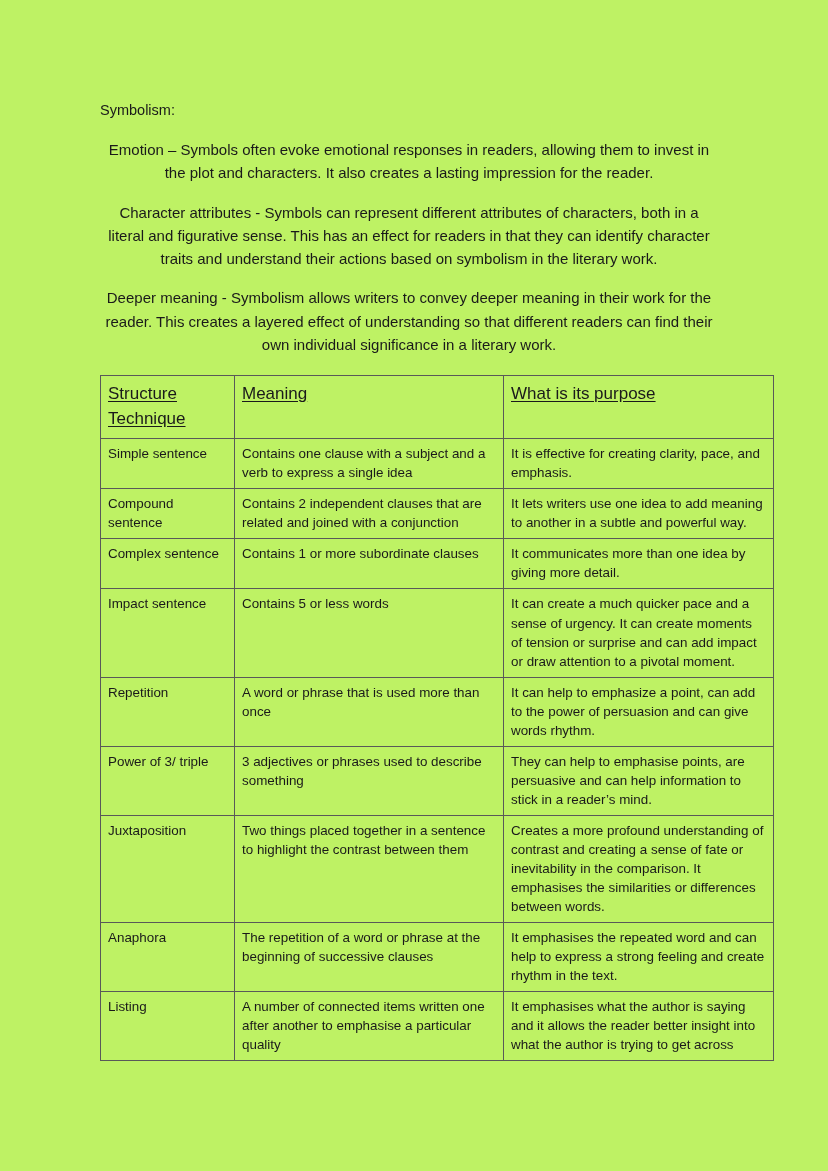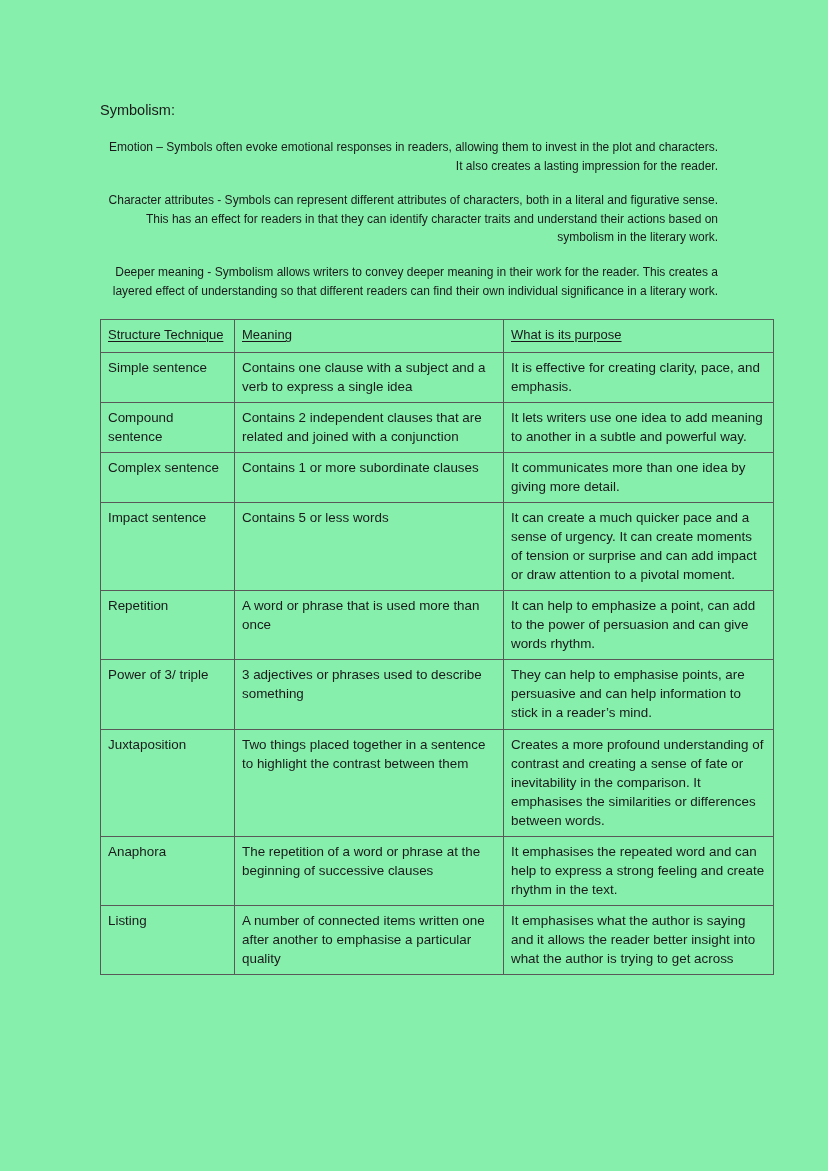--- a/index.html
+++ b/index.html
@@ -12,36 +12,36 @@
     height: 1171px;
     font-family: "Liberation Sans", sans-serif;
     color: #1a1a1a;
     -webkit-font-smoothing: antialiased;
   }
 
   .page {
     position: relative;
     width: 828px;
     height: 1171px;
-    background: #86efac;
+    background: #bef264;
     box-sizing: border-box;
     padding: 100px 100px 0 100px;
   }
 
   .doc-title {
     font-size: 14.5px;
     line-height: 1.45;
     margin: 0 0 17px 0;
   }
 
   .para {
-    font-size: 12px;
+    font-size: 15px;
     line-height: 1.55;
     margin: 0 0 16px 0;
-    text-align: right;
+    text-align: center;
     max-width: 618px;
   }
 
   .para:last-of-type {
     margin-bottom: 19px;
   }
 
   table.structure-table {
     border-collapse: collapse;
     width: 628px;
@@ -55,21 +55,21 @@
     vertical-align: top;
     padding: 5px 7px 6px 7px;
     font-size: 13.4px;
     line-height: 1.42;
     text-align: left;
     font-weight: normal;
     word-wrap: break-word;
   }
 
   table.structure-table th {
-    font-size: 13px;
+    font-size: 17px;
     line-height: 1.45;
     padding-top: 6px;
     padding-bottom: 7px;
   }
 
   th .hdr-text {
     text-decoration: underline;
     text-underline-offset: 2px;
   }
 

